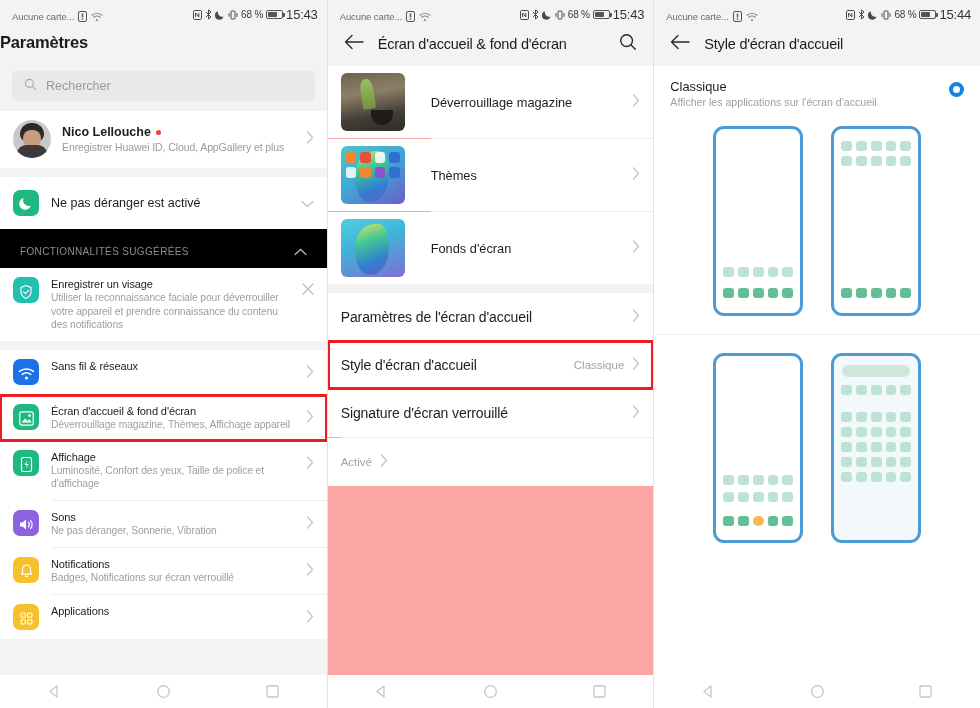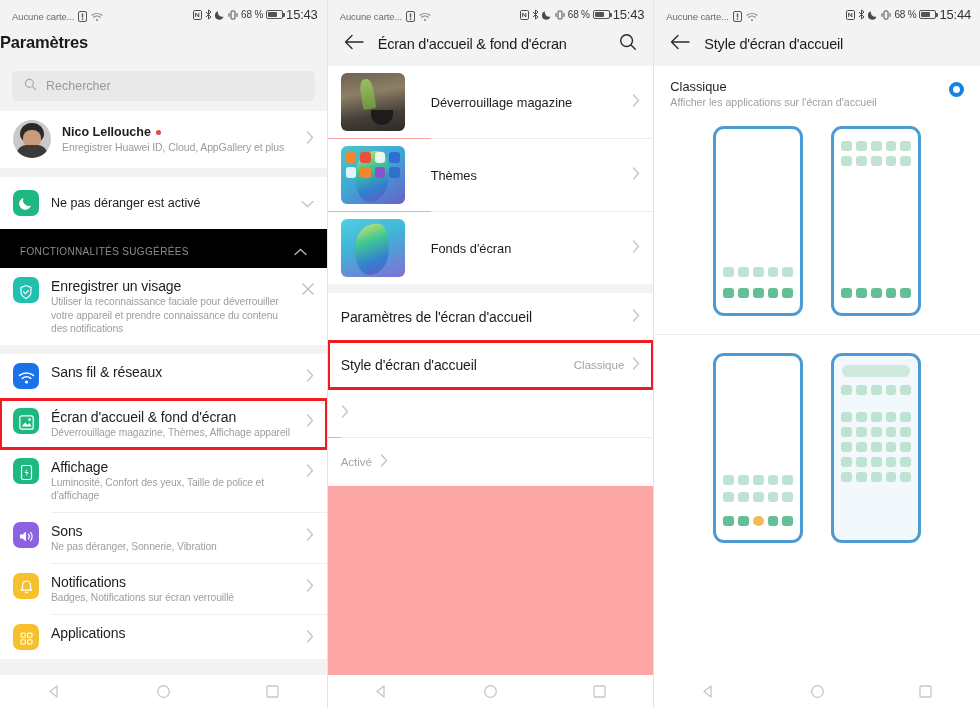--- a/index.html
+++ b/index.html
@@ -58,21 +58,21 @@
   .dnd { display: flex; align-items: center; gap: 12px; padding: 13px 13px; background: #fff; }
   .ic { width: 26px; height: 26px; border-radius: 7px; flex: none; display: flex; align-items: center; justify-content: center; }
   .dnd-label { flex: 1; font-size: 12.5px; color: #1d1d1d; }
 
   .sec-head { display: flex; align-items: center; justify-content: space-between;
     padding: 13px 20px 8px; background: #000000; }
   .sec-title { font-size: 10px; color: #8d8d8d; letter-spacing: .35px; }
 
   .row { display: flex; align-items: flex-start; gap: 12px; padding: 9px 13px; background: #fff; position: relative; }
   .row-txt { flex: 1; min-width: 0; padding-top: 1px; }
-  .row-title { font-size: 14px; color: #1d1d1d; font-weight: 500; letter-spacing: -.1px; }
+  .row-title { font-size: 11px; color: #1d1d1d; font-weight: 500; letter-spacing: -.1px; }
   .row-sub { font-size: 10.3px; color: #9e9e9e; line-height: 1.33; margin-top: 1px; letter-spacing: -.1px; }
   .row-ico-col { padding-top: 3px; }
   .row-end { padding-top: 6px; display:flex; align-items:center; gap:4px; }
   .divider { height: 1px; background: #eeeeee; margin-left: 51px; }
   .hl-red { outline: 3px solid #ee1c22; outline-offset: -2px; z-index: 4; }
 
   
   .p2-head { height: 44px; background: #f3f3f3; display: flex; align-items: center; gap: 14px; padding: 0 16px; }
   .p2-title { flex: 1; font-size: 14.5px; color: #1b1b1b; letter-spacing: -.2px; }
   .p2-body { height: 642px; background: #fca5a5; }
@@ -533,20 +533,21 @@
         <span class="plain-label">Style d'écran d'accueil</span>
         <span class="plain-val">Classique</span>
         <span class="chev">
           <svg width="8" height="13" viewBox="0 0 8 13">
               <path d="M1.5 1l5 5.5-5 5.5" stroke="#c3c3c3" stroke-width="1.3" fill="none" stroke-linecap="round"></path>
             </svg>
         </span>
       </div>
 
       <div class="plain-row">
+        <span class="plain-label">Signature d'écran verrouillé</span>
         <span class="chev">
           <svg width="8" height="13" viewBox="0 0 8 13">
               <path d="M1.5 1l5 5.5-5 5.5" stroke="#c3c3c3" stroke-width="1.3" fill="none" stroke-linecap="round"></path>
             </svg>
         </span>
       </div>
       <div class="plain-div"></div>
 
       <div class="plain-row">
         <span class="plain-val">Activé</span>

